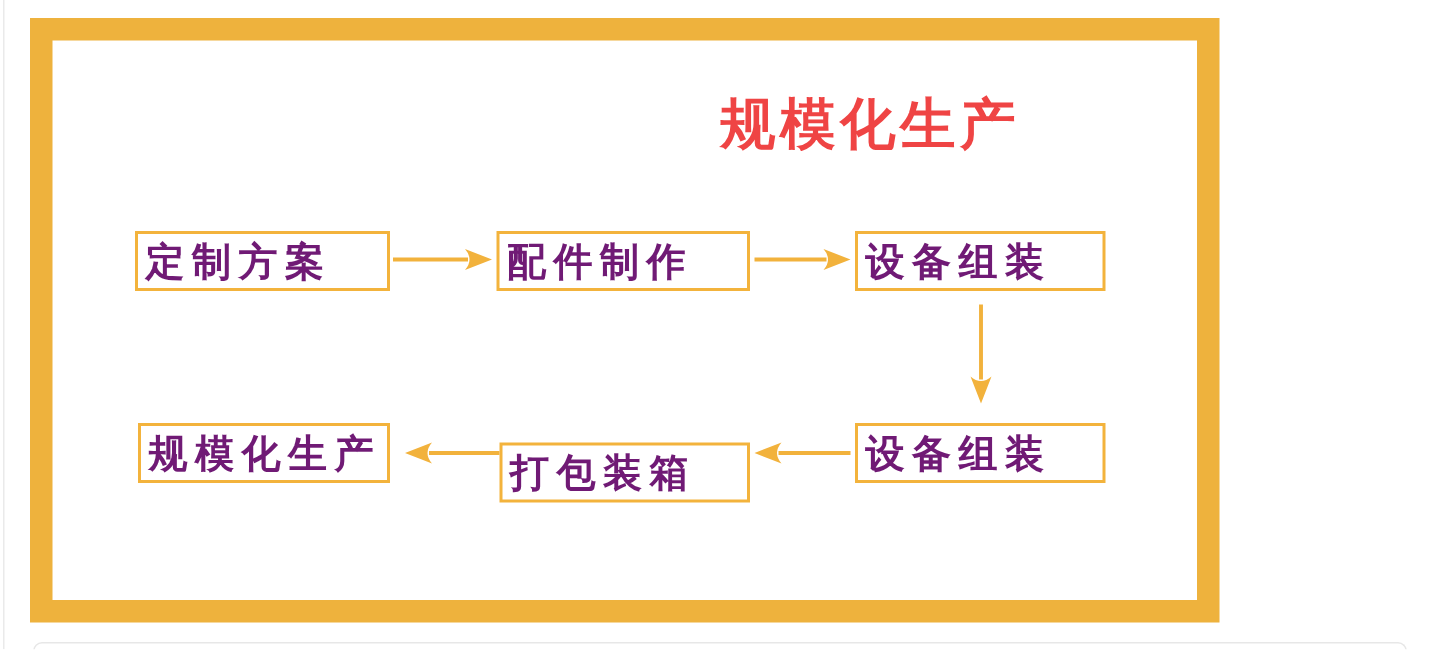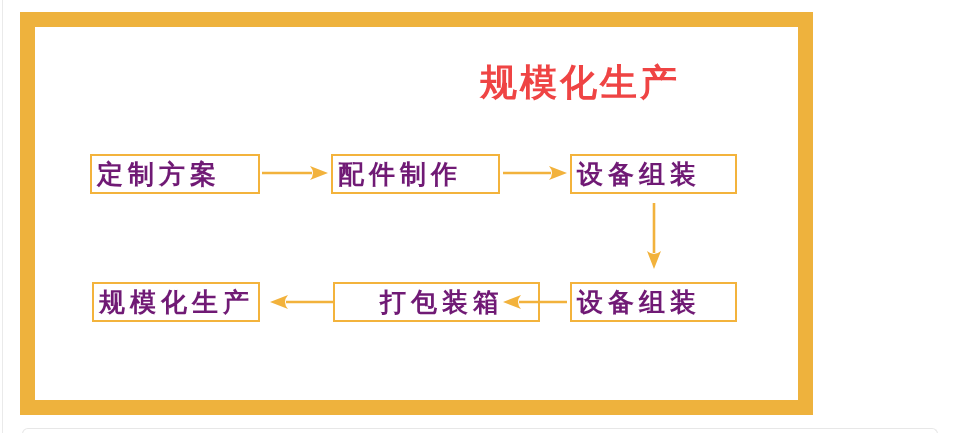--- a/index.html
+++ b/index.html
@@ -55,21 +55,21 @@
     text-indent: 5px;
     white-space: nowrap;
   }
 
   
   .pos-step-1 { left: 90px;  top: 154px; width: 166px; }
   .pos-step-2 { left: 331px; top: 154px; width: 165px; }
   .pos-step-3 { left: 570px; top: 154px; width: 163px; }
   
   .pos-step-4 { left: 570px; top: 282px; width: 163px; }
-  .pos-step-5 { left: 333px; top: 282px; width: 163px; padding-left: 40px; }
+  .pos-step-5 { left: 333px; top: 295px; width: 163px; }
   .pos-step-6 { left: 92px;  top: 282px; width: 164px; }
 
   .arrow-layer {
     position: absolute;
     left: 0; top: 0;
     width: 954px; height: 433px;
     pointer-events: none;
   }
 
   .next-section-edge {

